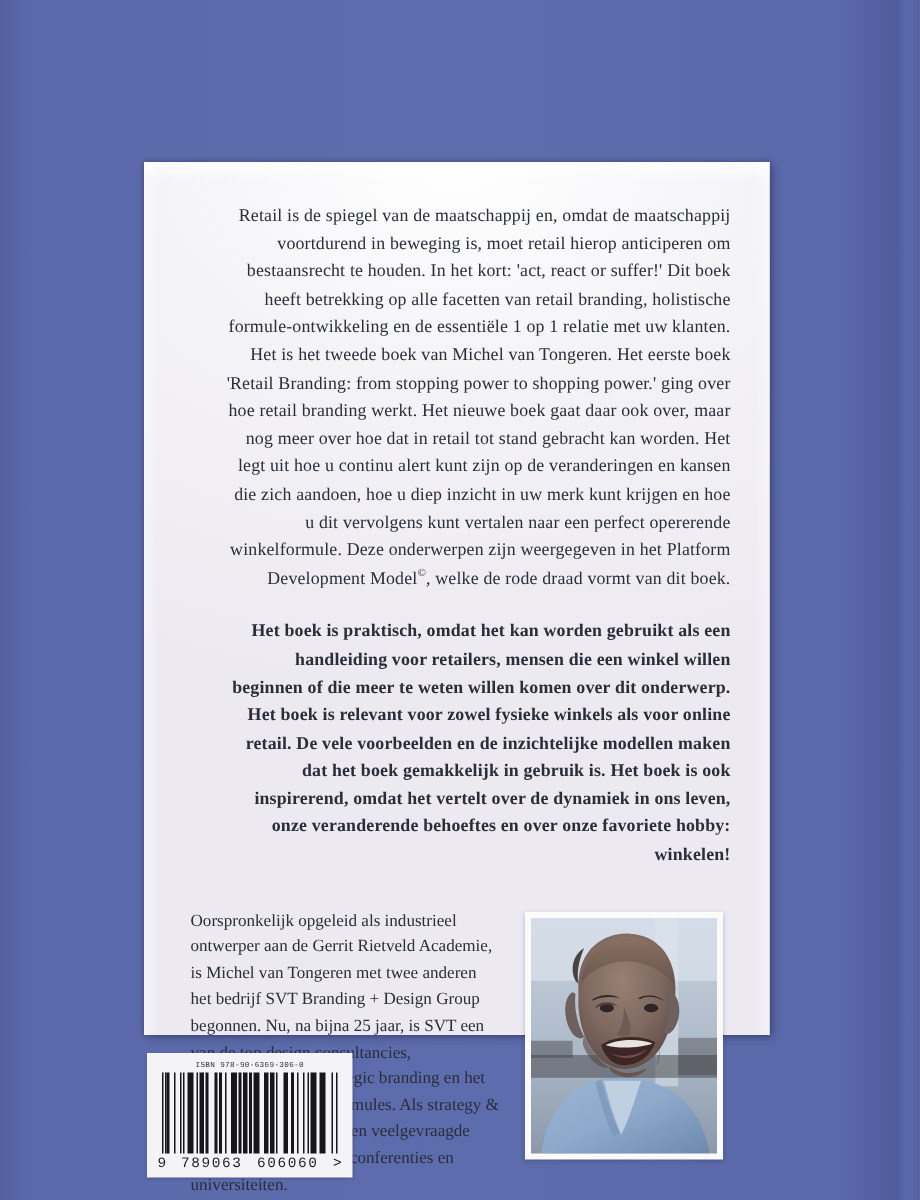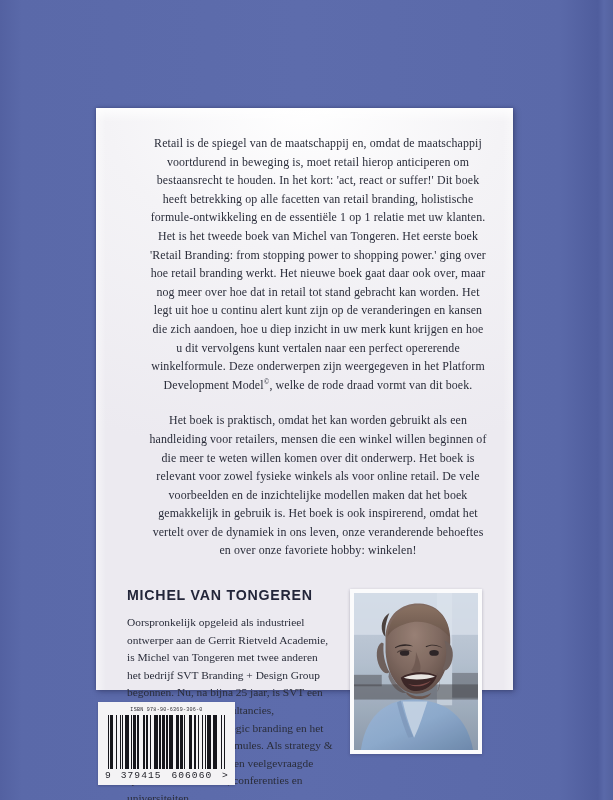--- a/index.html
+++ b/index.html
@@ -65,26 +65,26 @@
     top: 26px;
     width: 360px;
   }
 
   
   .blurb {
     font-family: "Liberation Serif", serif;
     font-size: 11.9px;
     line-height: 18.6px;
     color: #2a2d3a;
-    text-align: center;
+    text-align: right;
     letter-spacing: 0.01em;
     margin-left: 22px;
   }
 
-  .blurb + .blurb { margin-top: 17px; }
+  .blurb + .blurb { margin-top: 17px; font-weight: bold; }
 
   .blurb sup {
     font-size: 0.62em;
     vertical-align: super;
     line-height: 0;
   }
 
   
   .author-section {
     margin-top: 27px;
@@ -185,21 +185,20 @@
 
 <div class="page">
   <div class="page-inner">
 
     <p class="blurb"><span>Retail is de spiegel van de maatschappij en, omdat de maatschappij voortdurend in beweging is, moet retail hierop anticiperen om bestaansrecht te houden. In het kort: 'act, react or suffer!' Dit boek heeft betrekking op alle facetten van retail branding, holistische formule-ontwikkeling en de essentiële 1 op 1 relatie met uw klanten. Het is het tweede boek van Michel van Tongeren. Het eerste boek 'Retail Branding: from stopping power to shopping power.' ging over hoe retail branding werkt. Het nieuwe boek gaat daar ook over, maar nog meer over hoe dat in retail tot stand gebracht kan worden. Het legt uit hoe u continu alert kunt zijn op de veranderingen en kansen die zich aandoen, hoe u diep inzicht in uw merk kunt krijgen en hoe u dit vervolgens kunt vertalen naar een perfect opererende winkelformule. Deze onderwerpen zijn weergegeven in het Platform Development Model</span><sup>©</sup><span>, welke de rode draad vormt van dit boek.</span></p>
 
     <p class="blurb">Het boek is praktisch, omdat het kan worden gebruikt als een handleiding voor retailers, mensen die een winkel willen beginnen of die meer te weten willen komen over dit onderwerp. Het boek is relevant voor zowel fysieke winkels als voor online retail. De vele voorbeelden en de inzichtelijke modellen maken dat het boek gemakkelijk in gebruik is. Het boek is ook inspirerend, omdat het vertelt over de dynamiek in ons leven, onze veranderende behoeftes en over onze favoriete hobby: winkelen!</p>
 
     <div class="author-section">
       <div class="author-col">
-        <div class="author-name">MICHEL VAN TONGEREN</div>
         <p class="author-bio">Oorspronkelijk opgeleid als industrieel ontwerper aan de Gerrit Rietveld Academie, is Michel van Tongeren met twee anderen het bedrijf SVT Branding + Design Group begonnen. Nu, na bijna 25 jaar, is SVT een van de top design consultancies, gespecialiseerd in strategic branding en het ontwerpen van retailformules. Als strategy &amp; concept director is hij een veelgevraagde spreker voor seminars, conferenties en universiteiten.</p>
       </div>
 
       <div class="photo-frame">
         <div class="photo">
           <svg viewBox="0 0 132 165" preserveAspectRatio="xMidYMid slice" width="100%" height="100%">
             <defs>
               <linearGradient id="bgwall" x1="0" y1="0" x2="0" y2="1">
                 <stop offset="0%" stop-color="#cdd7df"></stop>
                 <stop offset="45%" stop-color="#b8c5d0"></stop>
@@ -321,17 +320,17 @@
       <span style="flex: 2 0 0px; background: transparent;"></span>
       <span style="flex: 3 0 0px; background: rgb(22, 22, 28);"></span>
       <span style="flex: 3 0 0px; background: transparent;"></span>
       <span style="flex: 1 0 0px; background: transparent;"></span>
       <span style="flex: 1 0 0px; background: rgb(22, 22, 28);"></span>
       <span style="flex: 1 0 0px; background: transparent;"></span>
       <span style="flex: 1 0 0px; background: rgb(22, 22, 28);"></span>
     </div>
   <div class="barcode-digits">
     <span>9</span>
-    <span class="grp">379415</span>
+    <span class="grp">789063</span>
     <span class="grp">606060</span>
     <span>&gt;</span>
   </div>
 </div>
 
 </body></html>

